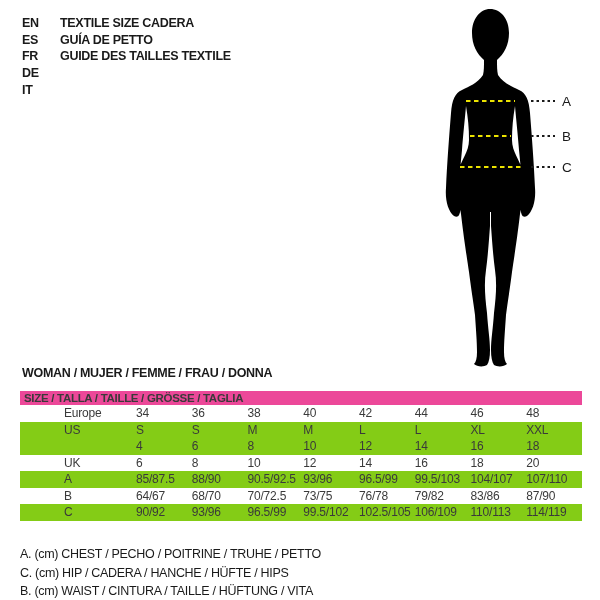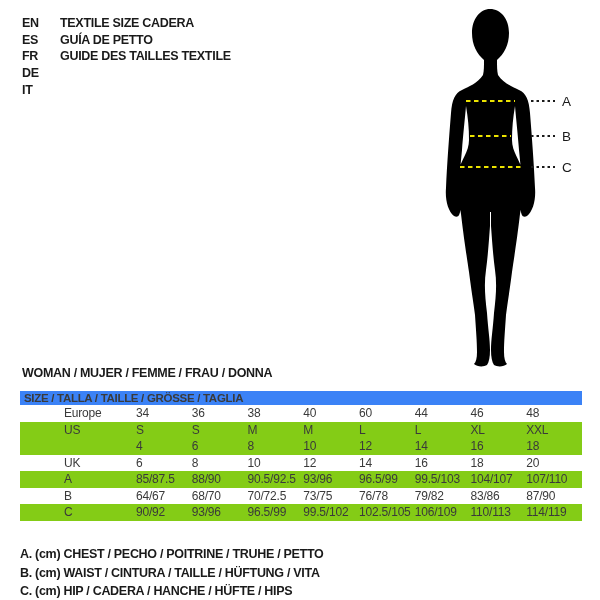--- a/index.html
+++ b/index.html
@@ -56,21 +56,21 @@
   }
 
   
   .size-table {
     position: absolute;
     left: 20px; top: 391px;
     width: 562px;
   }
   .size-header {
     height: 14px;
-    background: #3b82f6;
+    background: #ec4899;
     display: flex;
     align-items: center;
     padding-left: 4px;
     font-size: 11.5px;
     font-weight: bold;
     letter-spacing: -0.3px;
     color: #3a3a3a;
     white-space: nowrap;
   }
   .t-row {
@@ -95,21 +95,21 @@
     white-space: nowrap;
   }
 
   
   .legend-block {
     position: absolute;
     left: 20px; top: 545px;
   }
   .legend-line {
     font-size: 12.5px;
-    font-weight: bold;
+    font-weight: normal;
     letter-spacing: -0.3px;
     line-height: 18.6px;
     white-space: nowrap;
   }
 </style>
 </head>
 <body>
 
 <div id="canvas">
 
@@ -200,21 +200,21 @@
 
   <div class="size-table">
     <div class="size-header">SIZE / TALLA / TAILLE / GRÖSSE / TAGLIA</div>
     <div id="table-rows">
         <div class="t-row">
           <span class="t-label">Europe</span>
           <span class="t-cell">34</span>
           <span class="t-cell">36</span>
           <span class="t-cell">38</span>
           <span class="t-cell">40</span>
-          <span class="t-cell">60</span>
+          <span class="t-cell">42</span>
           <span class="t-cell">44</span>
           <span class="t-cell">46</span>
           <span class="t-cell">48</span>
         </div>
         <div class="t-row shaded">
           <span class="t-label">US</span>
           <span class="t-cell">S</span>
           <span class="t-cell">S</span>
           <span class="t-cell">M</span>
           <span class="t-cell">M</span>
@@ -276,17 +276,17 @@
           <span class="t-cell">102.5/105</span>
           <span class="t-cell">106/109</span>
           <span class="t-cell">110/113</span>
           <span class="t-cell">114/119</span>
         </div>
       </div>
   </div>
 
   <div class="legend-block" id="legend-block">
       <div class="legend-line">A. (cm) CHEST / PECHO / POITRINE / TRUHE / PETTO</div>
+      <div class="legend-line">C. (cm) HIP / CADERA / HANCHE / HÜFTE / HIPS</div>
       <div class="legend-line">B. (cm) WAIST / CINTURA / TAILLE / HÜFTUNG / VITA</div>
-      <div class="legend-line">C. (cm) HIP / CADERA / HANCHE / HÜFTE / HIPS</div>
     </div>
 
 </div>
 
 </body></html>

